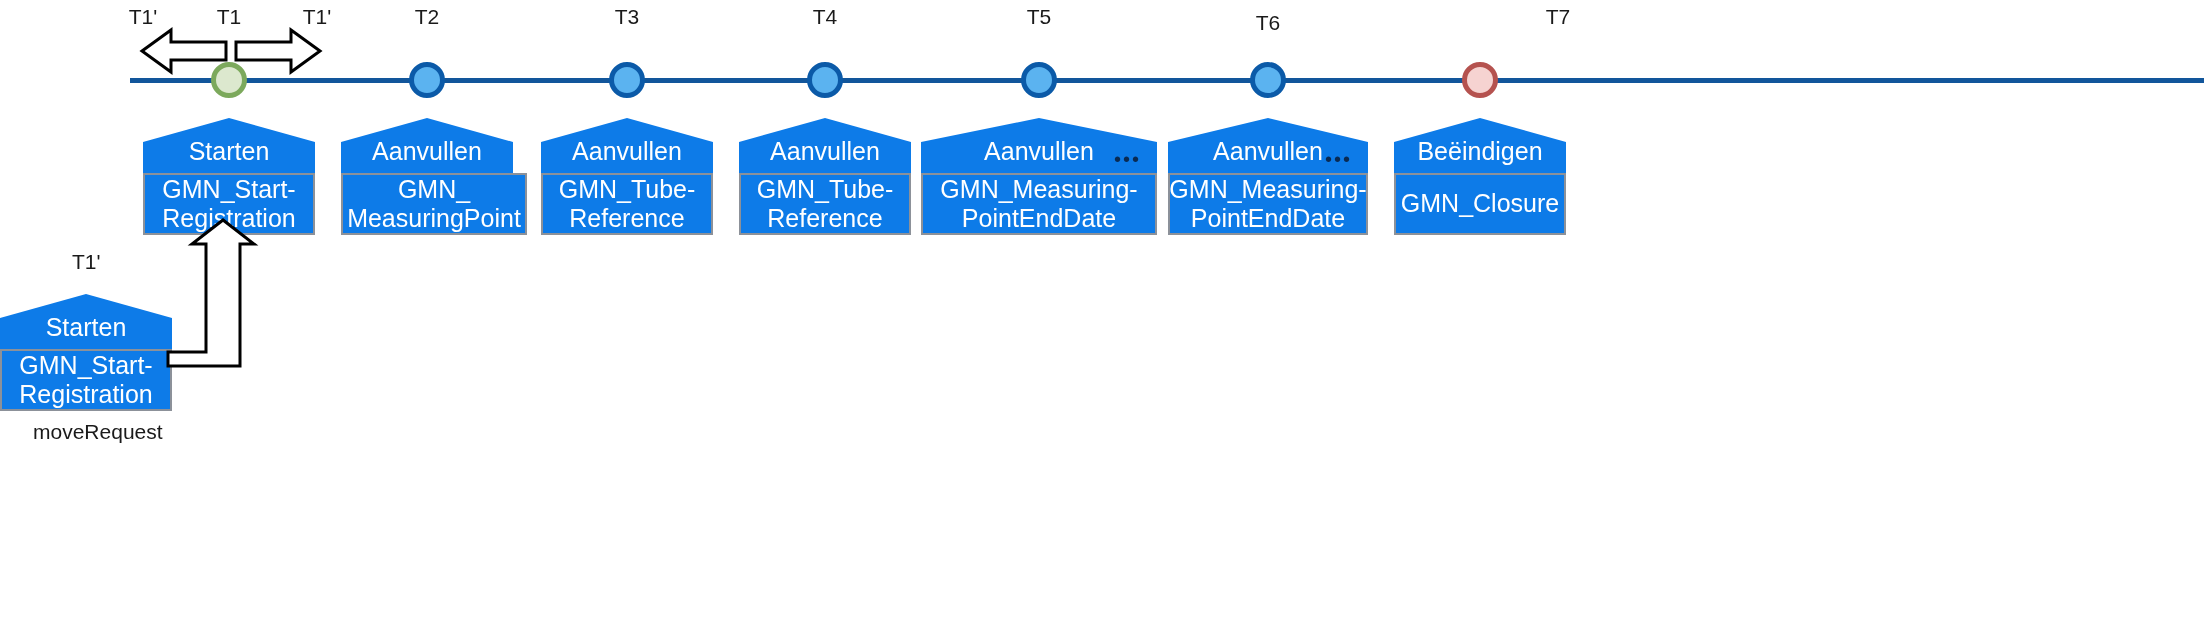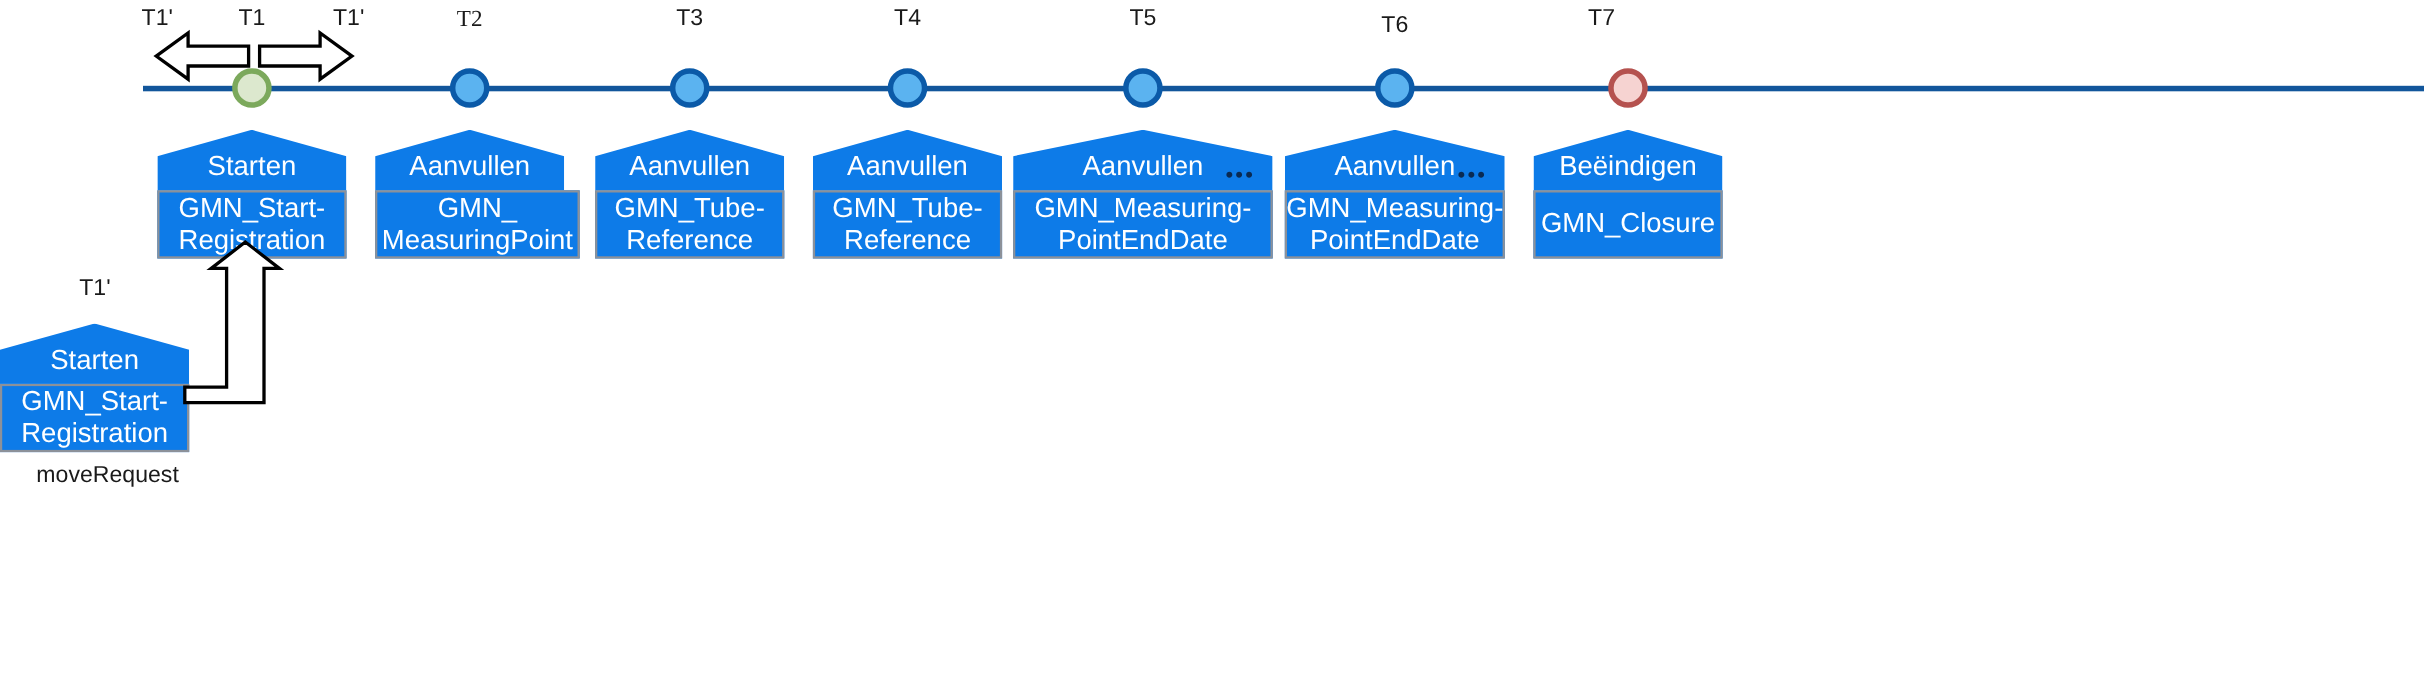--- a/index.html
+++ b/index.html
@@ -79,26 +79,26 @@
   </div>
 
   <div class="blockarrow" style="left:234px;top:28px;width:88px;height:46px;">
     <svg width="88" height="46" viewBox="0 0 88 46">
       <polygon points="86,23 57,2 57,14 2,14 2,32 57,32 57,44" fill="#ffffff" stroke="#000000" stroke-width="3" stroke-linejoin="miter"></polygon>
     </svg>
   </div>
 
   <div class="axis"></div>
 
-  <div class="tick-label" style="left:427px;top:5px;font-family:Liberation Serif, serif;">T2</div>
+  <div class="tick-label" style="left:427px;top:5px;">T2</div>
   <div class="tick-label" style="left:627px;top:5px;">T3</div>
   <div class="tick-label" style="left:825px;top:5px;">T4</div>
   <div class="tick-label" style="left:1039px;top:5px;">T5</div>
   <div class="tick-label" style="left:1268px;top:11px;">T6</div>
-  <div class="tick-label" style="left:1456px;top:5px;">T7</div>
+  <div class="tick-label" style="left:1558px;top:5px;">T7</div>
 
   <div class="node green" style="left:229px;top:80px;"></div>
   <div class="node blue" style="left:427px;top:80px;"></div>
   <div class="node blue" style="left:627px;top:80px;"></div>
   <div class="node blue" style="left:825px;top:80px;"></div>
   <div class="node blue" style="left:1039px;top:80px;"></div>
   <div class="node blue" style="left:1268px;top:80px;"></div>
   <div class="node red" style="left:1480px;top:80px;"></div>
 
   <div class="card" style="left:229px;top:118px;width:172px;">

